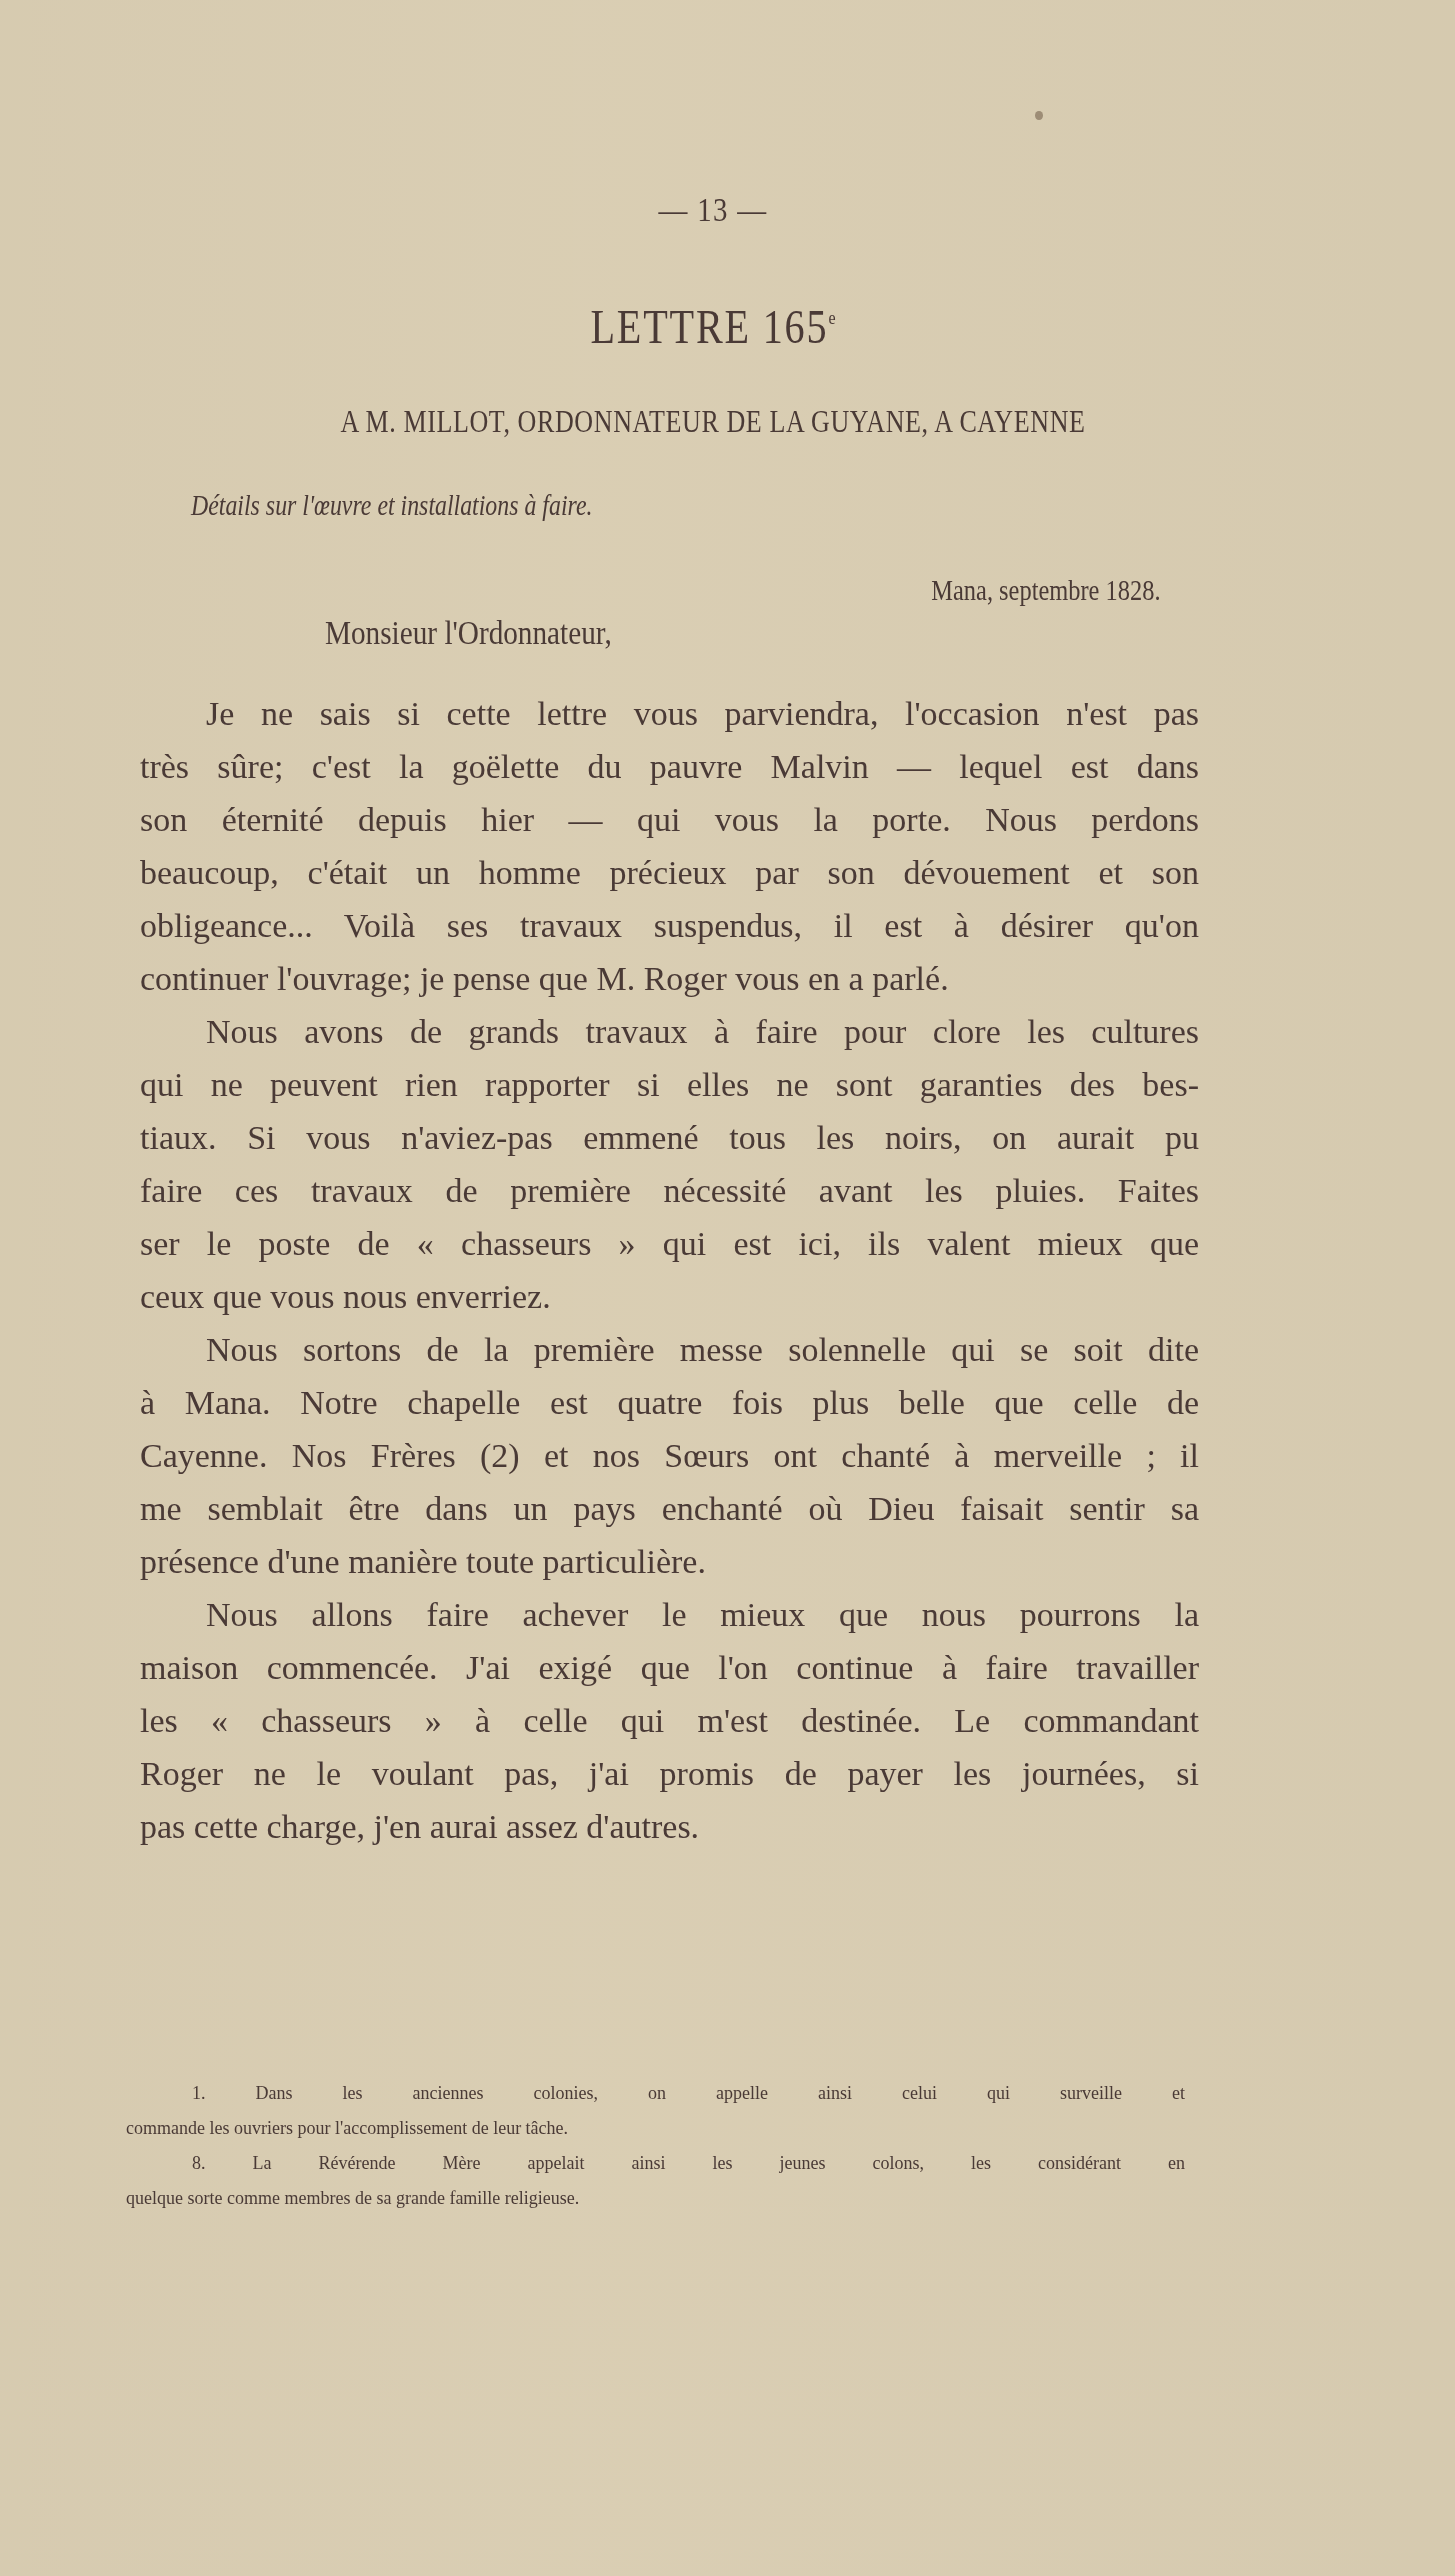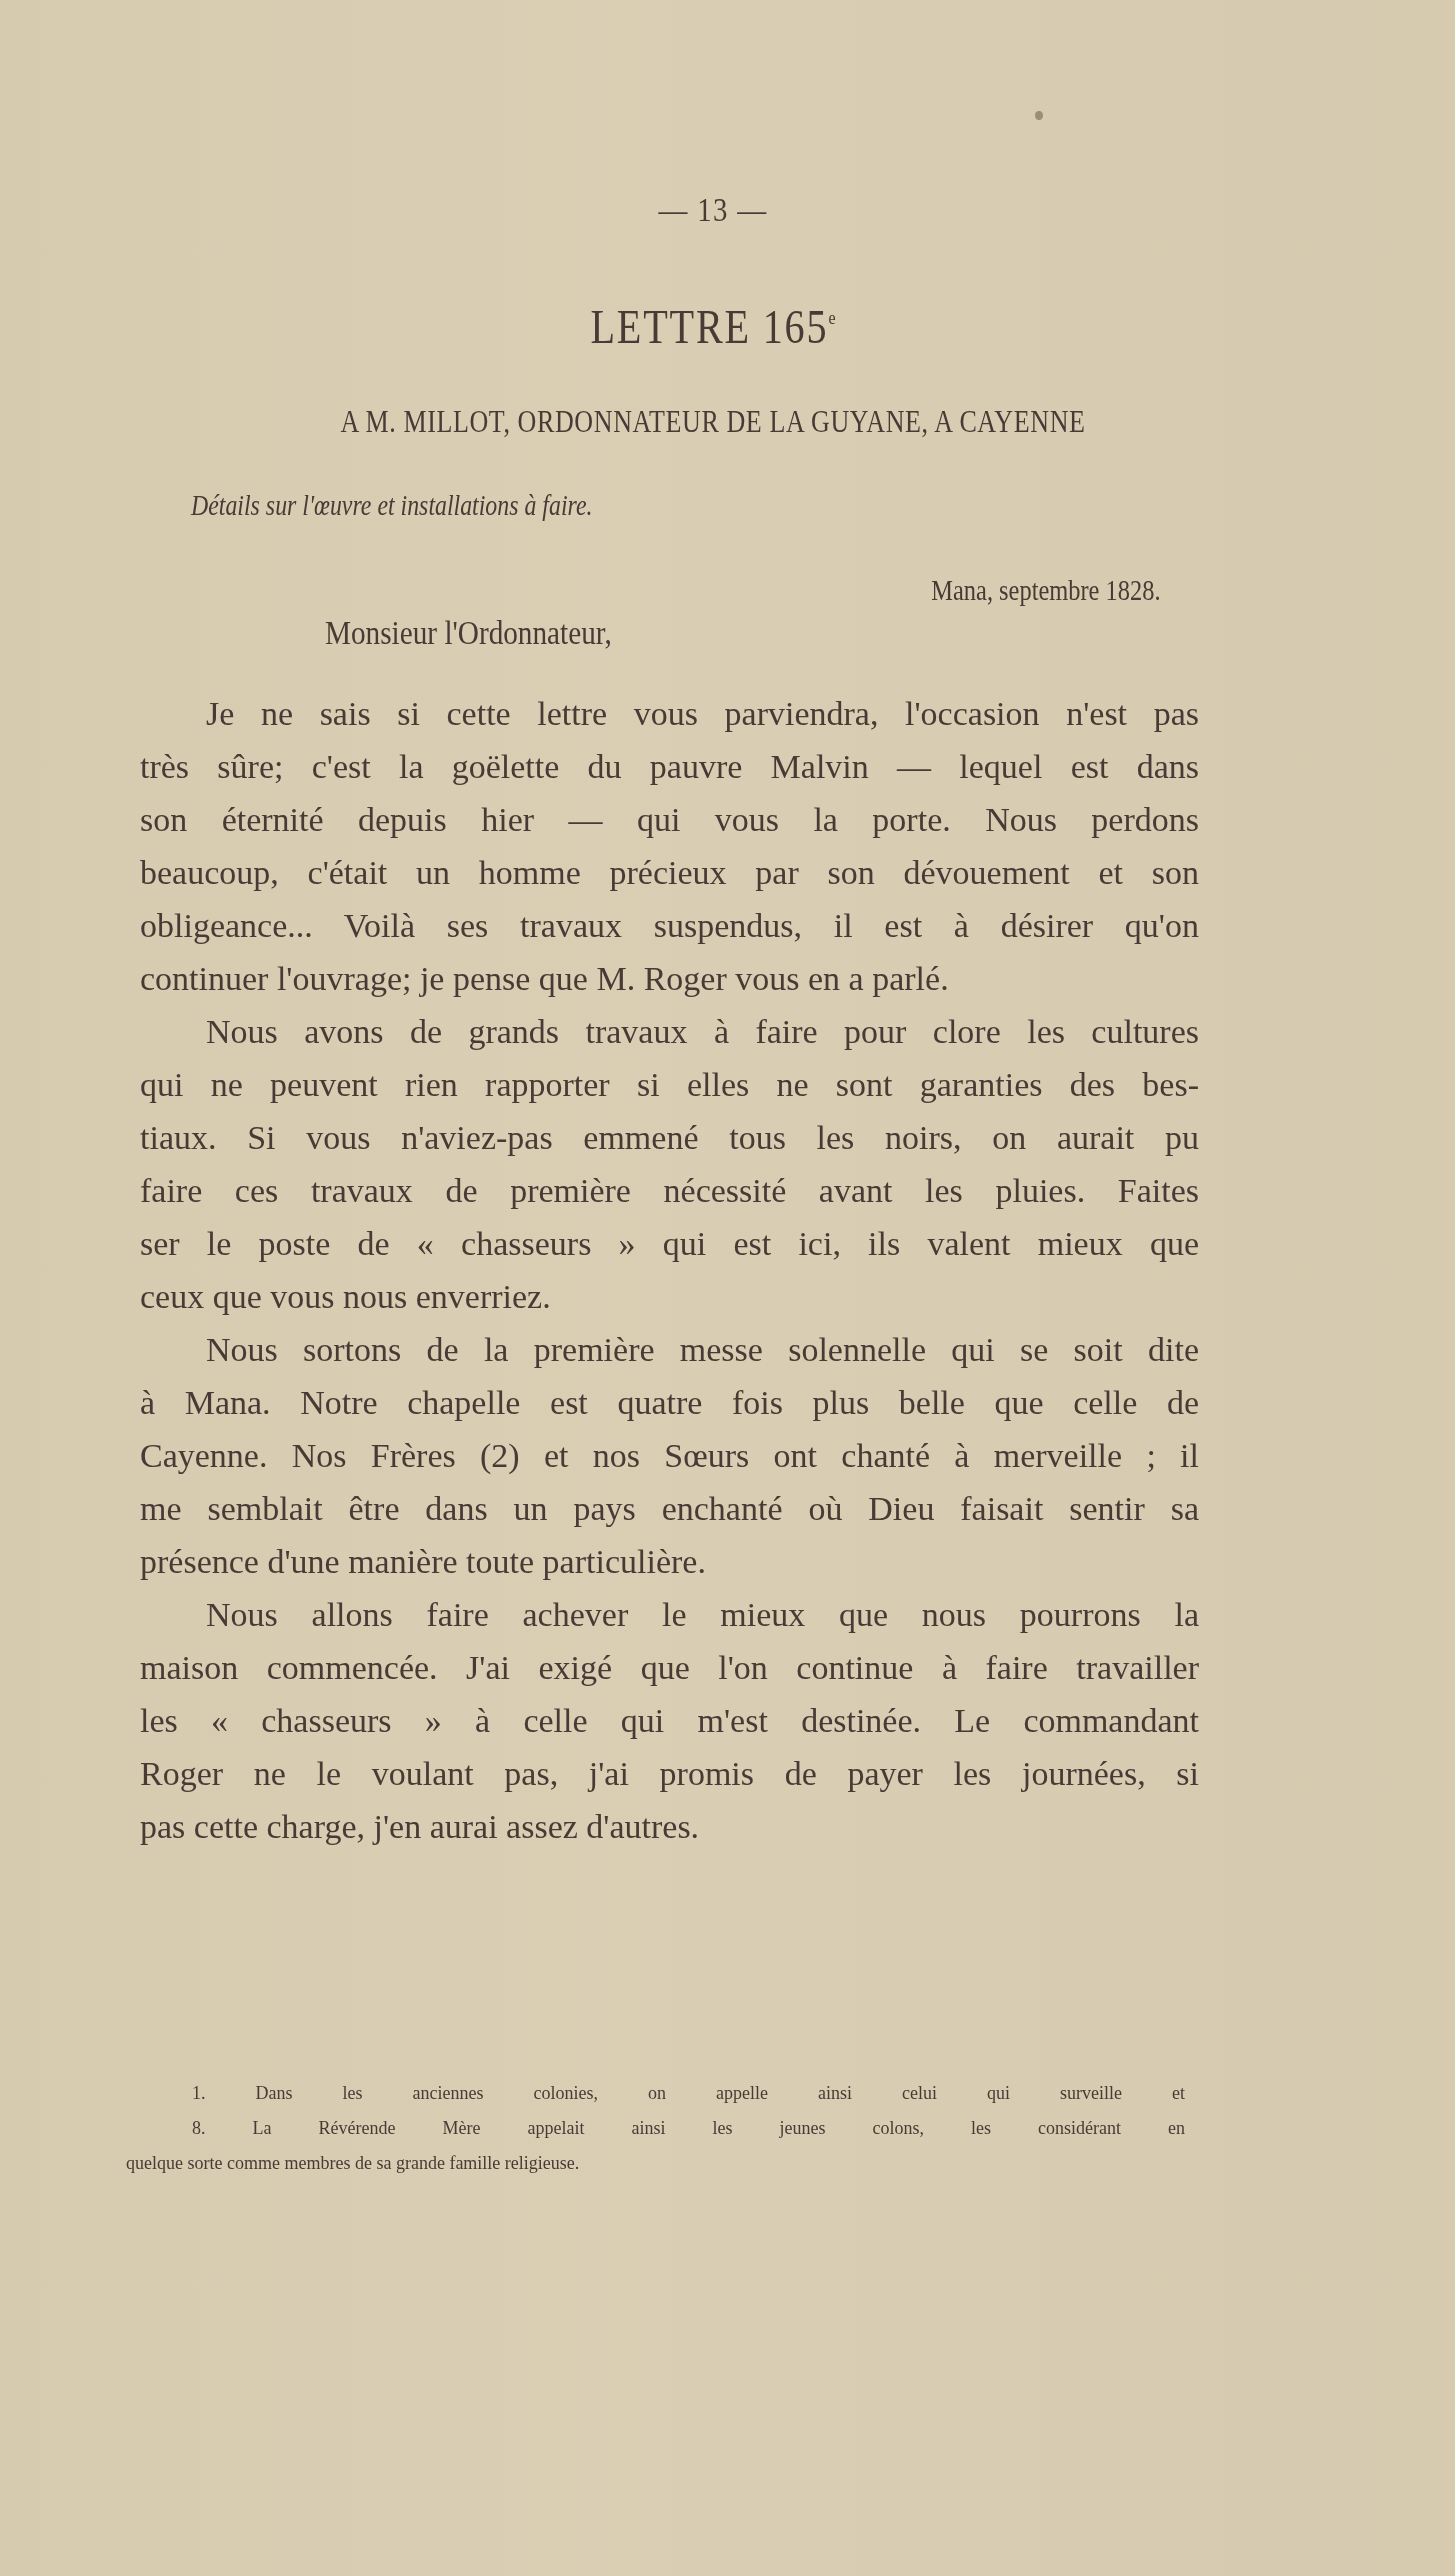--- a/index.html
+++ b/index.html
@@ -159,17 +159,18 @@
     <span class="line last">présence d'une manière toute particulière.</span>
     <span class="line indent">Nous allons faire achever le mieux que nous pourrons la</span>
     <span class="line">maison commencée. J'ai exigé que l'on continue à faire travailler</span>
     <span class="line">les « chasseurs » à celle qui m'est destinée. Le commandant</span>
     <span class="line">Roger ne le voulant pas, j'ai promis de payer les journées, si</span>
     <span class="line last">pas cette charge, j'en aurai assez d'autres.</span>
   </div>
 
   <div class="footnotes">
     <span class="line indent" style="height: 35px;">1. Dans les anciennes colonies, on appelle ainsi celui qui surveille et</span>
+    <span class="line last" style="height: 35px;">commande les ouvriers pour l'accomplissement de leur tâche.</span>
     <span class="line indent" style="height: 35px;">8. La Révérende Mère appelait ainsi les jeunes colons, les considérant en</span>
     <span class="line last" style="height: 35px;">quelque sorte comme membres de sa grande famille religieuse.</span>
   </div>
 </div>
 
 
 </body></html>

